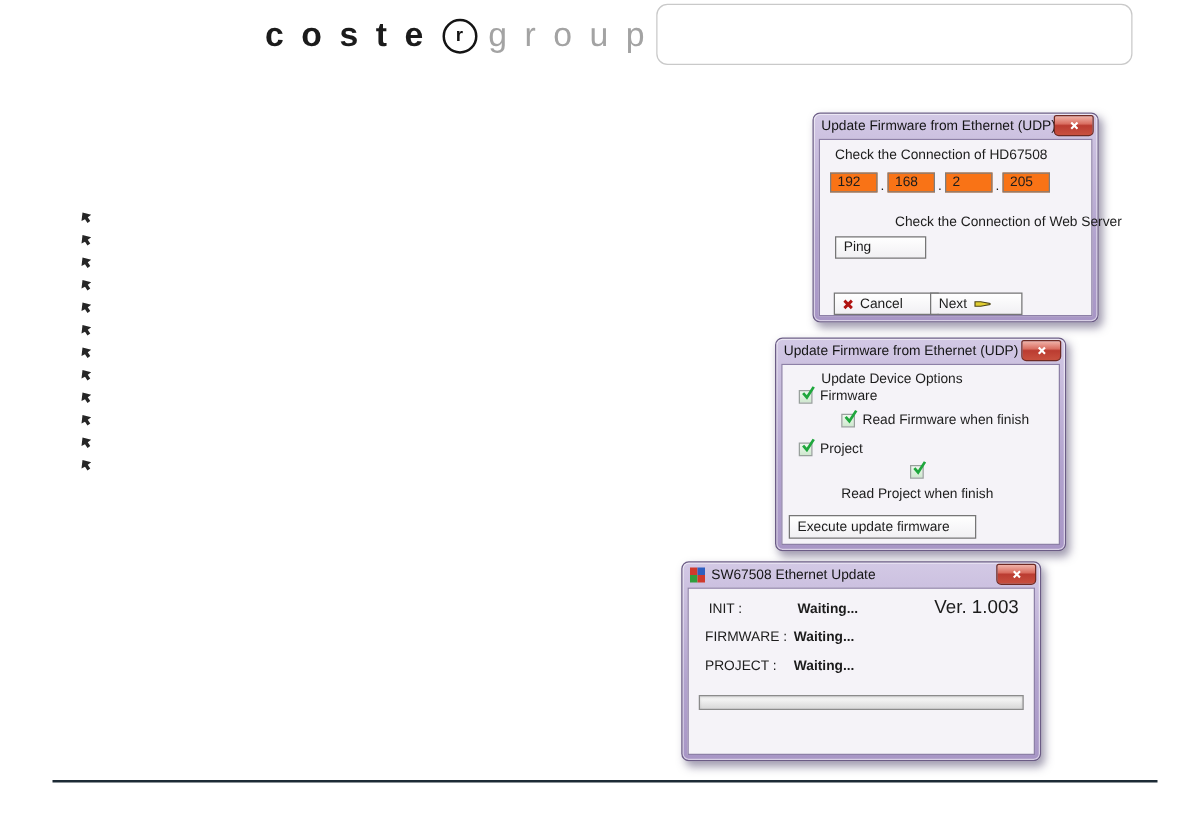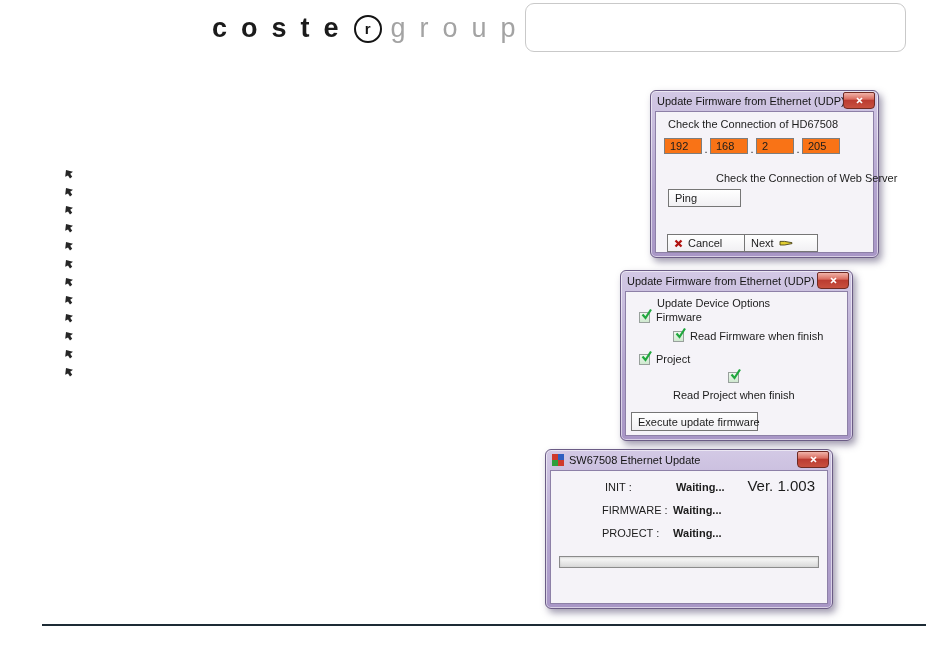--- a/index.html
+++ b/index.html
@@ -54,21 +54,21 @@
   .cb{position:relative;width:11px;height:11px;box-sizing:border-box;
       border:1px solid #98a09c;background:linear-gradient(#eef8ee,#cfe8cf);}
   .cb svg{position:absolute;left:0px;top:-5px;}
 
   
   .win3{left:545px;top:449px;width:288px;height:160px;}
   .app-icon{width:12px;height:12px;display:grid;grid-template-columns:6px 6px;
             grid-template-rows:6px 6px;margin-right:5px;flex:none;}
   .app-icon i{display:block;}
   .stat-row{position:absolute;font-size:11px;color:#1c1c1c;white-space:nowrap;}
-  .stat-row .sl{display:inline-block;min-width:68px;margin-left:38px;}
+  .stat-row .sl{display:inline-block;min-width:68px;}
   .stat-row .sv{font-weight:700;}
   .ver{position:absolute;right:12px;top:6px;font-size:15px;color:#1c1c1c;}
   .progress{position:absolute;left:8px;right:8px;top:85px;height:12px;box-sizing:border-box;
             border:1px solid #8b8b8b;background:linear-gradient(#fdfdfd,#d8d8d8);
             box-shadow:inset 0 1px 2px rgba(0,0,0,.15);}
   .progress-fill{height:100%;background:#a0c8a0;}
 
   
   .footer-line{position:absolute;left:42px;top:624px;width:884px;height:2px;background:#1d2b35;}
 </style>
@@ -227,21 +227,21 @@
 
       <div class="cb-row" style="left:47px;top:80px;flex-direction:column;">
         <span class="cb">
           <svg width="13" height="13" viewBox="0 0 13 13">
               <path d="M2.5 6.5 L5.5 10 L11 1.5" stroke="#1fa73d" stroke-width="2.2" fill="none"></path>
             </svg>
         </span>
         <span>Read Project when finish</span>
       </div>
 
-      <button class="btn" style="left:5px;top:120px;width:127px;height:19px;">
+      <button class="btn" style="left:5px;top:120px;width:150px;height:19px;">
         <span>Execute update firmware</span>
       </button>
     </div>
   </div>
 
   <div class="win win3">
     <div class="titlebar">
       <span class="app-icon">
         <i style="background:#cf3a2c;"></i>
           <i style="background:#2f5fc0;"></i>

